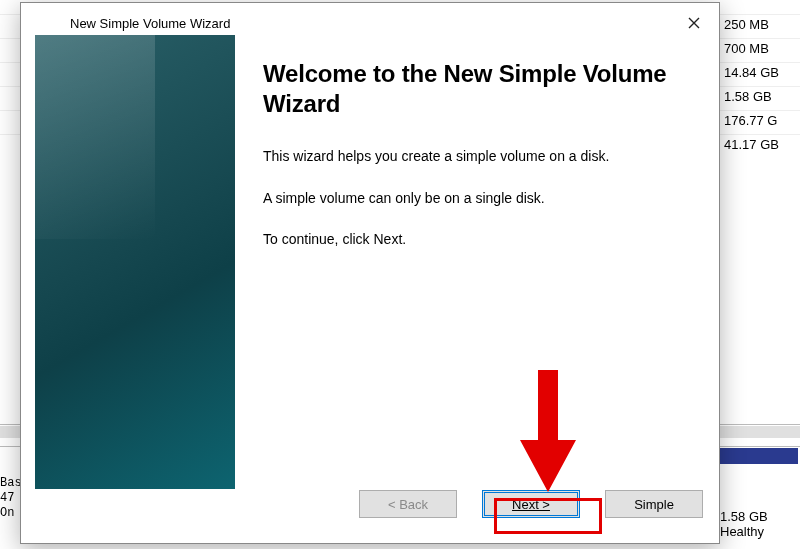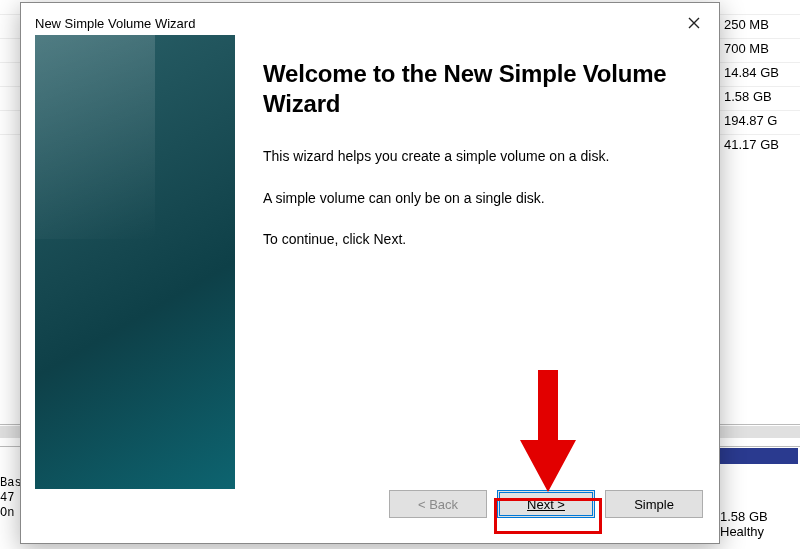--- a/index.html
+++ b/index.html
@@ -63,20 +63,21 @@
       display: flex;
       flex-direction: column;
     }
     .titlebar {
       display: flex;
       justify-content: space-between;
       align-items: center;
       height: 32px;
       padding: 8px 10px 0 14px;
       font-size: 13px;
+      margin-left: 35px;
     }
     .close-icon {
       width: 30px;
       height: 24px;
       display: flex;
       align-items: center;
       justify-content: center;
       cursor: pointer;
     }
     .close-icon svg { width: 12px; height: 12px; }
@@ -114,21 +115,21 @@
       font-size: 14px;
       line-height: 1.4;
       margin-bottom: 22px;
     }
     .button-row {
       height: 54px;
       border-top: none;
       display: flex;
       justify-content: flex-end;
       align-items: center;
-      gap: 10px;
+      gap: 25px;
       padding: 0 16px 24px 0;
     }
     .wiz-btn {
       width: 98px;
       height: 28px;
       background: #e1e1e1;
       border: 1px solid #adadad;
       font-size: 13px;
       font-family: inherit;
       cursor: pointer;
@@ -159,21 +160,21 @@
       border-top: 1px solid #bbb;
     }
   </style>
 </head>
 <body>
 
 <div class="bg-row" style="top:14px;"><span>250 MB</span></div>
 <div class="bg-row" style="top:38px;"><span>700 MB</span></div>
 <div class="bg-row" style="top:62px;"><span>14.84 GB</span></div>
 <div class="bg-row" style="top:86px;"><span>1.58 GB</span></div>
-<div class="bg-row" style="top:110px;"><span>194.87 G</span></div>
+<div class="bg-row" style="top:110px;"><span>176.77 G</span></div>
 <div class="bg-row" style="top:134px;"><span>41.17 GB</span></div>
 
 <div class="bg-divider" style="top:424px;"></div>
 <div class="bg-bar" style="top:426px;"></div>
 <div class="bg-divider" style="top:446px;"></div>
 <div class="bg-blue"></div>
 
 <div class="bg-disk-label">
   <div>Bas</div>
   <div>47</div>

